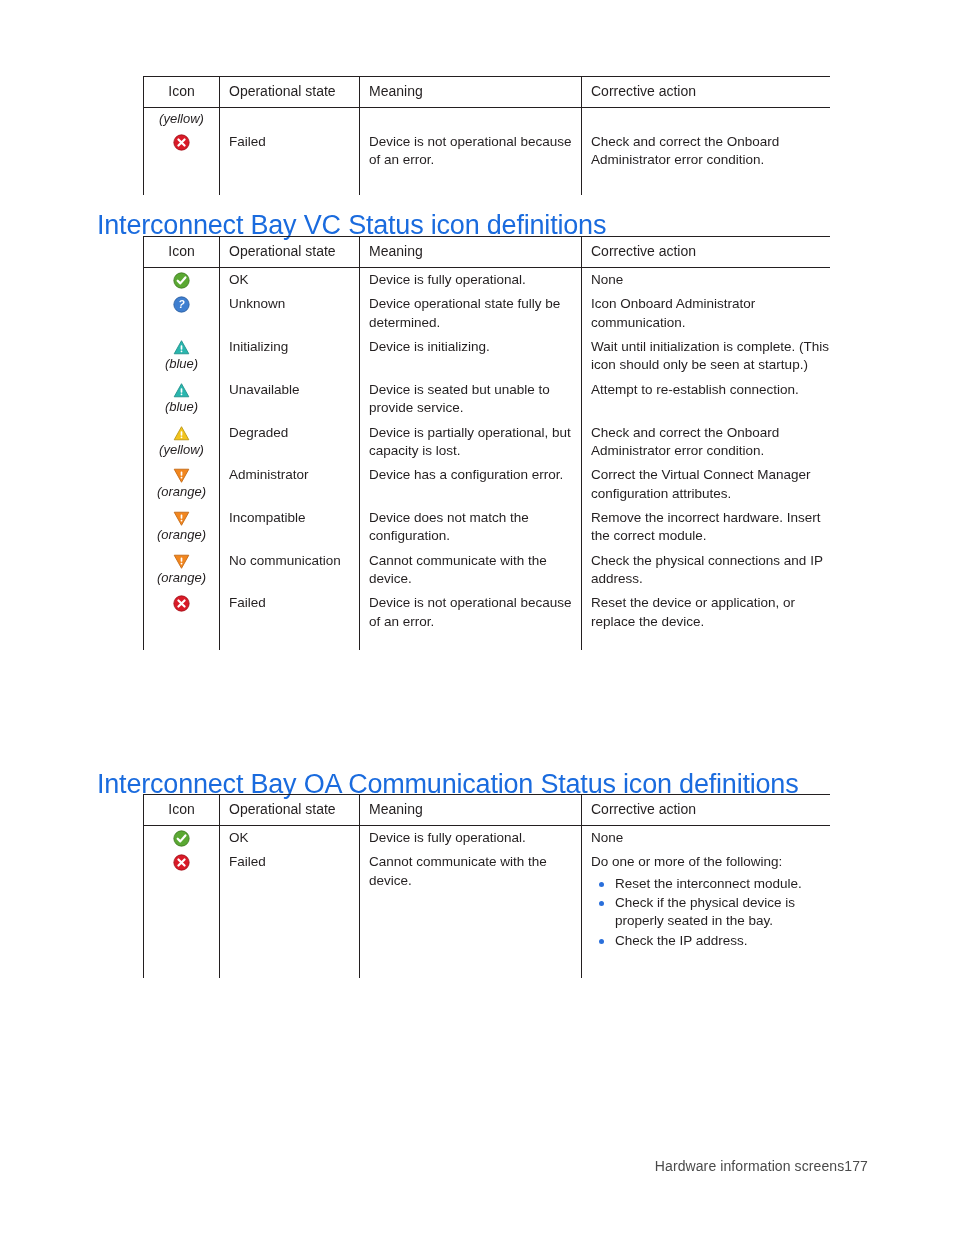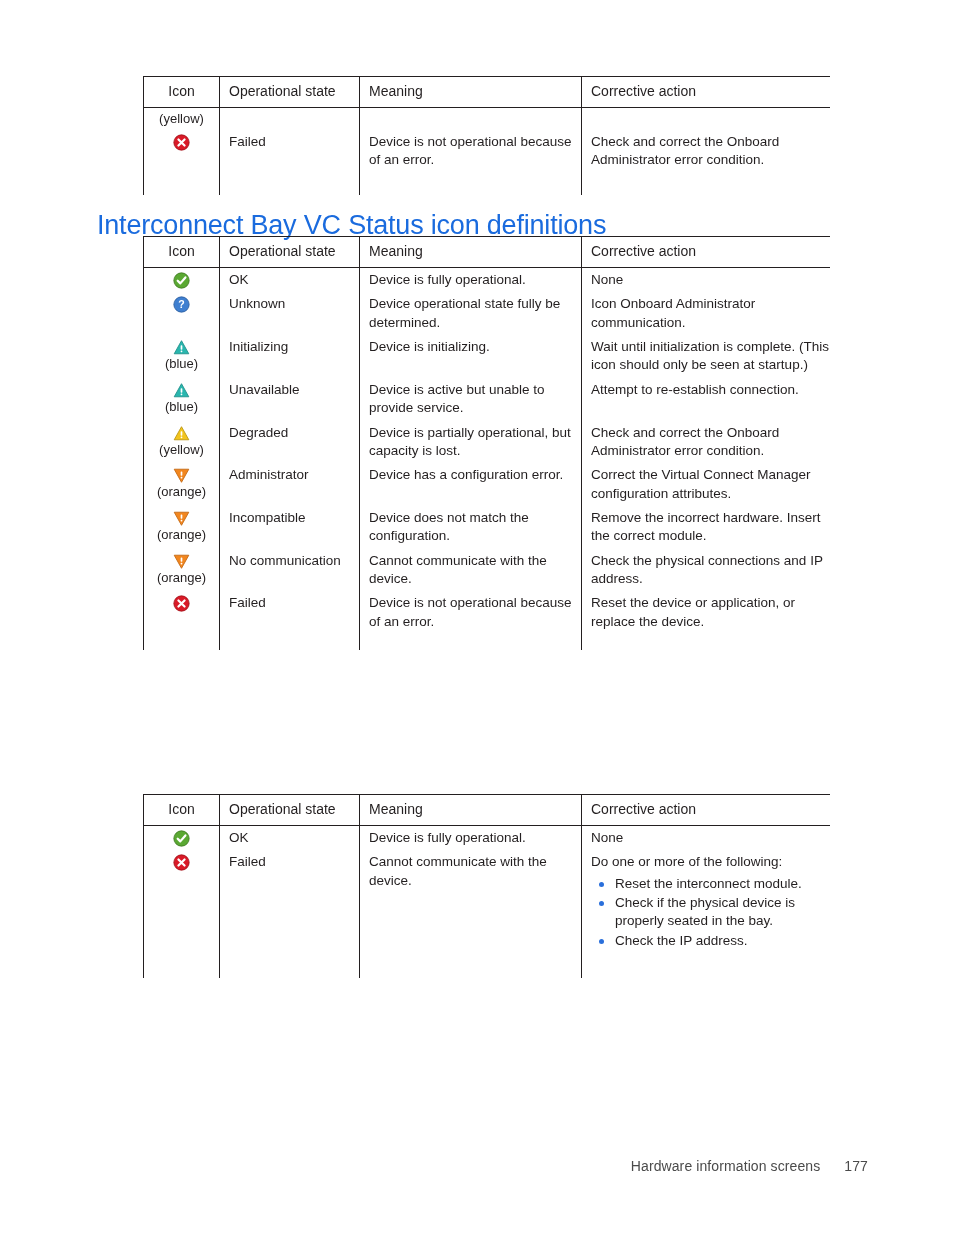--- a/index.html
+++ b/index.html
@@ -78,20 +78,21 @@
   
   .tbl .no-rule { border-left: none; }
 
   .icon-wrap {
     display: flex;
     flex-direction: column;
     align-items: center;
     justify-content: flex-start;
     gap: 1px;
     padding-top: 1px;
+    font-style: italic;
   }
   .color-note {
     font-size: 13px;
     color: #231f20;
     line-height: 1.15;
   }
 
   
   .ico { display: block; }
 
@@ -123,21 +124,21 @@
     position: absolute;
     left: 0;
     right: 0;
     top: 1158px;
     text-align: right;
     padding-right: 86px;
     font-size: 14px;
     color: #4a4a4a;
     letter-spacing: 0.1px;
   }
-  .footer .pg { margin-left: 24px; }
+  .footer .pg { margin-left: 0; }
 </style>
 </head>
 <body>
 
 <div class="page">
 
   <table class="tbl" id="tbl-top" style="top:76px;">
     <colgroup>
       <col class="c-icon">
         <col class="c-state">
@@ -252,21 +253,21 @@
          <div class="icon-wrap">
            <svg class="ico" width="17" height="17" viewBox="0 0 20 20">
         <path d="M10 2 L18.6 17.4 L1.4 17.4 Z" fill="#29b6ae" stroke="#1d8e88" stroke-width="1"></path>
         <rect x="9" y="7.4" width="2" height="5.1" rx="0.8" fill="#ffffff"></rect>
         <rect x="9" y="13.6" width="2" height="2" rx="0.8" fill="#ffffff"></rect>
       </svg>
            <span class="color-note">(blue)</span>
          </div>
        </td>
        <td>Unavailable</td>
-       <td>Device is active but unable to provide service.</td>
+       <td>Device is seated but unable to provide service.</td>
        <td><span>Attempt to re-establish connection.</span></td>
         </tr>
         <tr>
           <td class="icon-cell no-rule">
          <div class="icon-wrap">
            <svg class="ico" width="17" height="17" viewBox="0 0 20 20">
         <path d="M10 2 L18.6 17.4 L1.4 17.4 Z" fill="#f2c41d" stroke="#b8930d" stroke-width="1"></path>
         <rect x="9" y="7.4" width="2" height="5.1" rx="0.8" fill="#ffffff"></rect>
         <rect x="9" y="13.6" width="2" height="2" rx="0.8" fill="#ffffff"></rect>
       </svg>
@@ -338,20 +339,21 @@
         </tr>
         <tr>
           <td class="icon-cell no-rule" style="height:10px"></td>
                   <td></td>
                   <td></td>
                   <td></td>
         </tr>
       </tbody>
   </table>
 
+  <h2 class="section-heading" style="top:753px;">Interconnect Bay OA Communication Status icon definitions</h2>
 
   <table class="tbl" id="tbl-oa" style="top:794px;">
     <colgroup>
       <col class="c-icon">
         <col class="c-state">
         <col class="c-mean">
         <col class="c-corr">
     </colgroup>
     <thead>
       <tr class="head-row">

